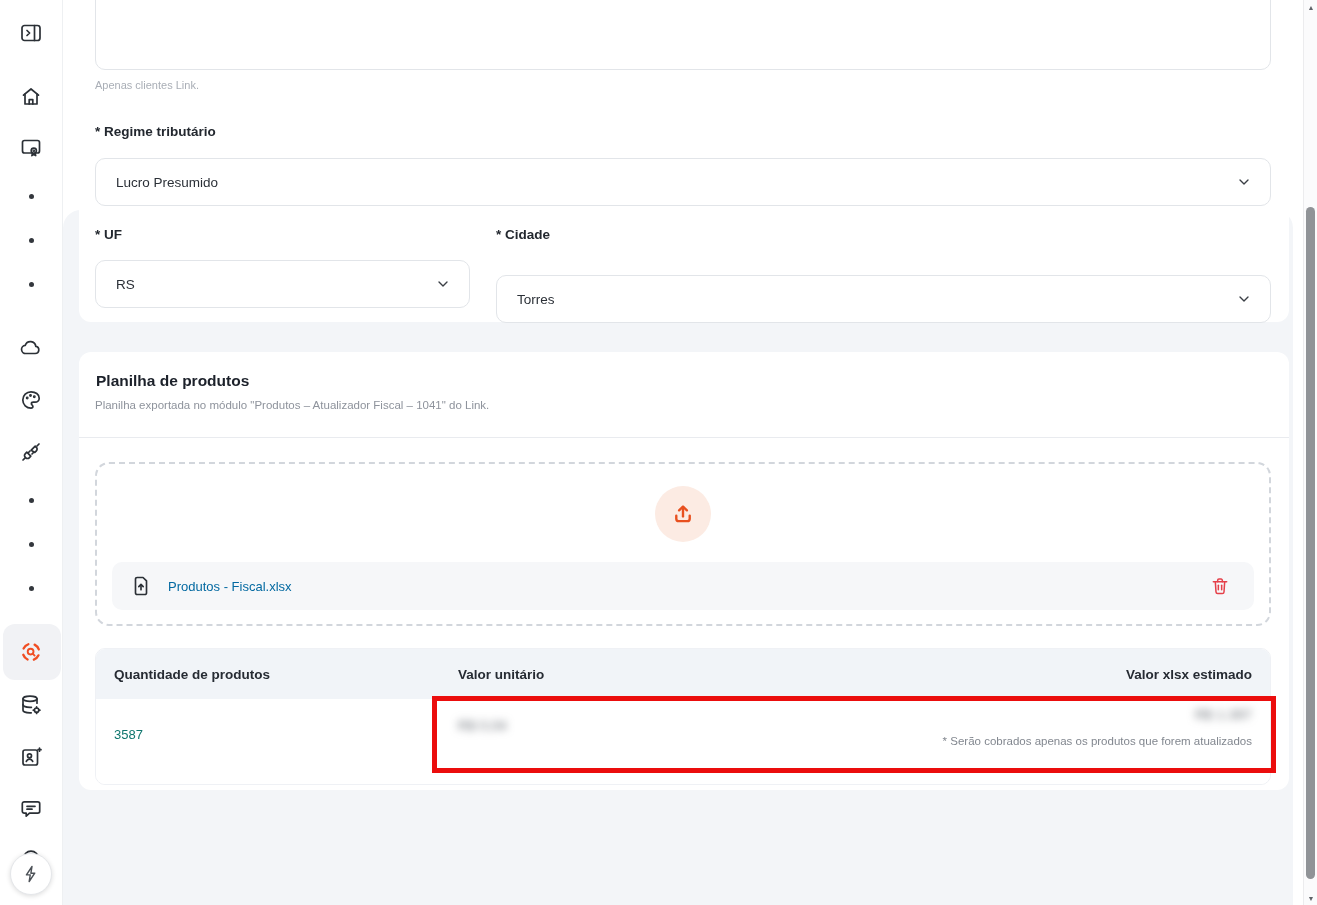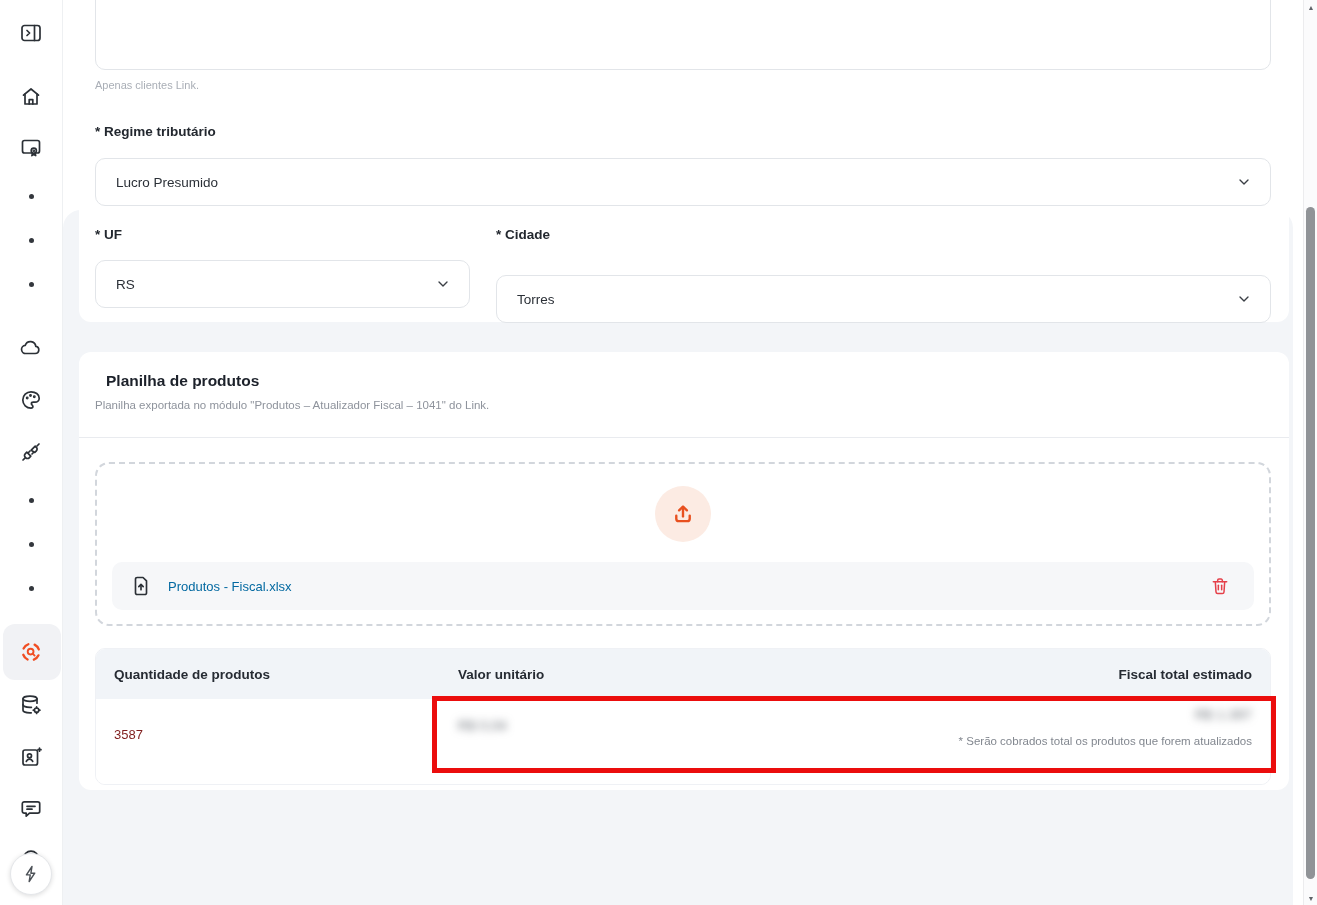--- a/index.html
+++ b/index.html
@@ -37,21 +37,21 @@
                    background:#fff; border:1px solid #e2e5e9; border-radius:10px; }
   .helper { position:absolute; left:95px; top:79px; font-size:11px; color:#a9aeb6; }
   .fld-label { position:absolute; font-size:13.5px; font-weight:600; color:#23282f; }
   .select { position:absolute; height:48px; background:#fff; border:1px solid #e2e5e9;
             border-radius:10px; display:flex; align-items:center; padding:0 20px;
             font-size:13.5px; color:#2b3037; cursor:pointer; }
   .select .chev { position:absolute; right:18px; top:50%; margin-top:-8px; width:16px; height:16px; }
   .select .chev svg { width:16px; height:16px; stroke:#3a3f45; fill:none; stroke-width:2;
                       stroke-linecap:round; stroke-linejoin:round; }
 
-  .card-title { position:absolute; left:106px; top:372px; font-size:15.5px; font-weight:700;
+  .card-title { position:absolute; left:96px; top:372px; font-size:15.5px; font-weight:700;
                 color:#1c212a; }
   .card-sub { position:absolute; left:95px; top:399px; font-size:11.5px; color:#8e939c; }
   .divider { position:absolute; left:79px; top:437px; width:1210px; height:1px; background:#e9ebef; }
 
   .dashed { position:absolute; left:95px; top:462px; width:1176px; height:164px;
             border:2px dashed #d2d6dc; border-radius:14px; cursor:pointer; }
   .upload-circle { position:absolute; left:655px; top:486px; width:56px; height:56px;
                    border-radius:50%; background:#fcebe3; display:flex; align-items:center;
                    justify-content:center; color:#e8501f; }
   .upload-circle svg { width:26px; height:26px; stroke:currentColor; fill:none;
@@ -68,21 +68,21 @@
   .trash-btn svg { width:100%; height:100%; stroke:currentColor; fill:none; stroke-width:1.8;
                    stroke-linecap:round; stroke-linejoin:round; }
 
   .ptable { position:absolute; left:95px; top:648px; width:1176px; height:137px;
             border-radius:10px; overflow:hidden; border:1px solid #eff1f5; background:#fff; }
   .ptable-head { position:relative; height:50px; background:#f1f4f8; }
   .th { position:absolute; top:0; height:50px; display:flex; align-items:center;
         font-size:13.5px; font-weight:600; color:#262b33; }
   .th-1 { left:18px; } .th-2 { left:362px;text-align:right; } .th-3 { right:18px; }
   .ptable-body { position:relative; height:86px; background:#fff; }
-  .td-qty { position:absolute; left:18px; top:28px; font-size:13px; color:#7f1d1d; }
+  .td-qty { position:absolute; left:18px; top:28px; font-size:13px; color:#0f766e; }
   .masked { filter:blur(4px); color:#565c64; font-size:13px; letter-spacing:.5px; }
   .td-unit { position:absolute; left:362px; top:19px; }
   .td-right { position:absolute; right:18px; top:8px; text-align:right; }
   .td-total { display:block; margin-bottom:9px; }
   .td-note { font-size:11.5px; color:#82878f; }
 
   .red-annotation { position:absolute; left:432px; top:696px; width:844px; height:77px;
                     border:5px solid #eb0d0d; z-index:20; pointer-events:none; }
 
   .submit { position:absolute; left:79px; top:827px; height:38px; padding:0 22px;
@@ -286,28 +286,28 @@
           <path d="M10 11v5.5"></path>
           <path d="M14 11v5.5"></path>
         </svg>
     </span>
   </div>
 
   <div class="ptable">
     <div class="ptable-head">
       <div class="th th-1">Quantidade de produtos</div>
       <div class="th th-2">Valor unitário</div>
-      <div class="th th-3">Fiscal total estimado</div>
+      <div class="th th-3">Valor xlsx estimado</div>
     </div>
     <div class="ptable-body">
       <div class="td-qty">3587</div>
       <div class="td-unit masked">R$ 0,04</div>
       <div class="td-right">
         <span class="td-total masked">R$ 1.397</span>
-        <span class="td-note">* Serão cobrados total os produtos que forem atualizados</span>
+        <span class="td-note">* Serão cobrados apenas os produtos que forem atualizados</span>
       </div>
     </div>
   </div>
 
   <div class="red-annotation"></div>
 
 
   <div class="scrollbar">
     <div class="sb-arrow up">▲</div>
     <div class="sb-thumb"></div>

